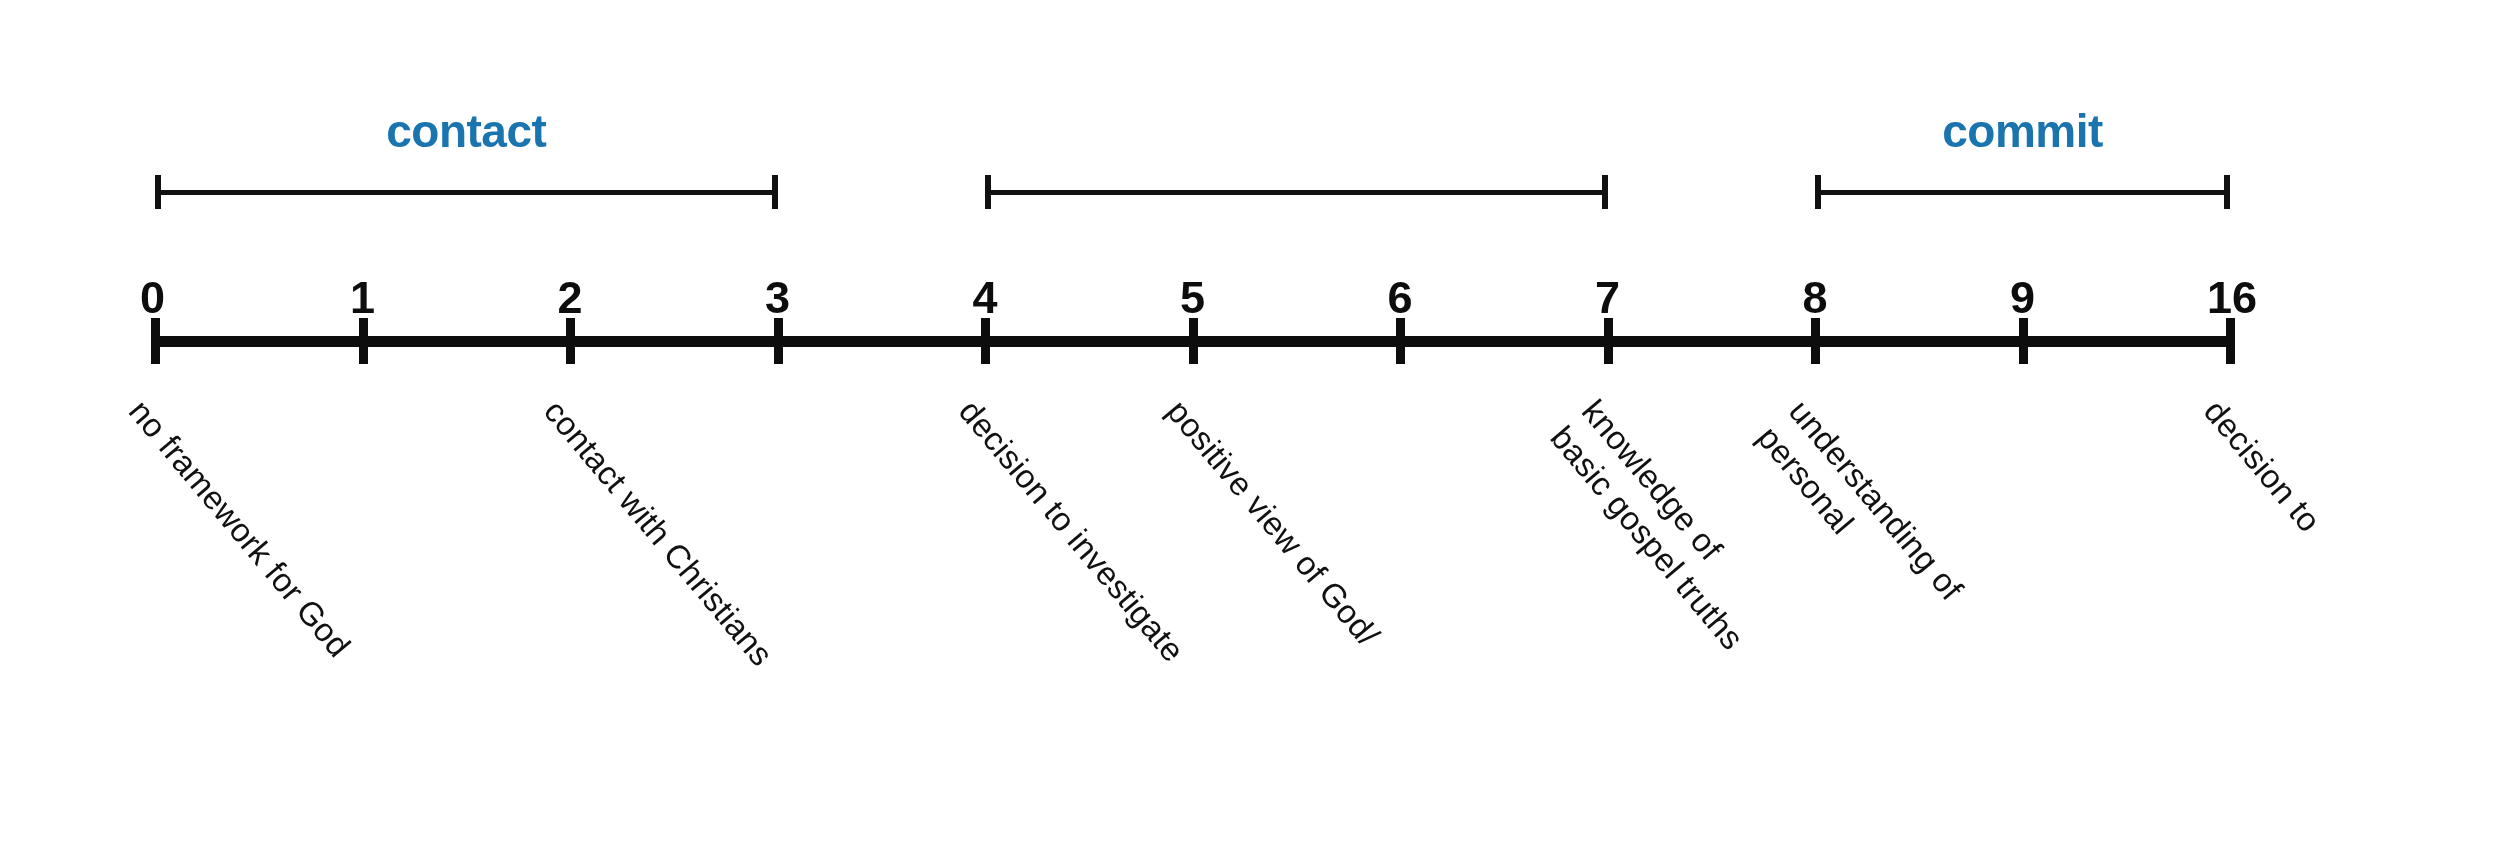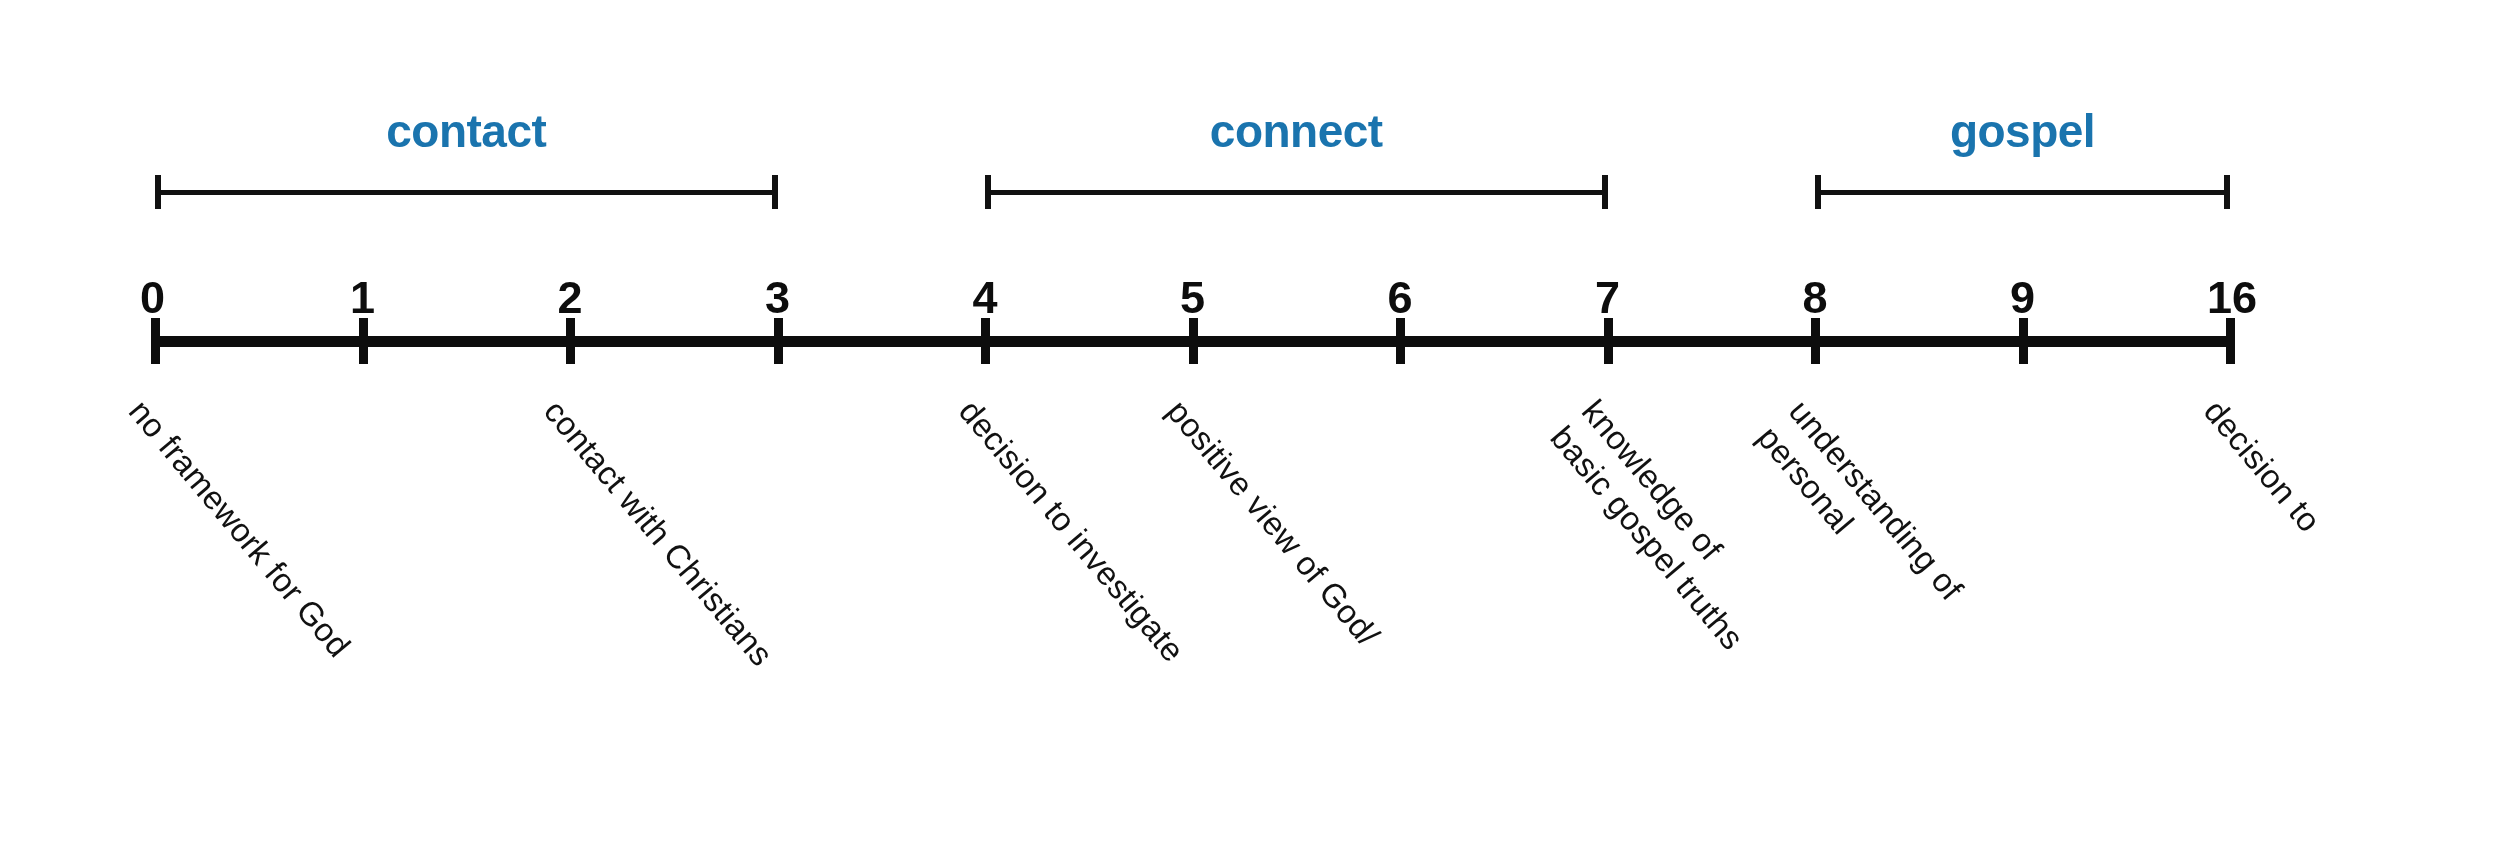--- a/index.html
+++ b/index.html
@@ -129,30 +129,29 @@
   <div class="section-group" id="section-0" style="left: 155px; width: 622.5px;">
     <div class="section-label">contact</div>
     <div class="bracket">
       <div class="b-cap left"></div>
       <div class="b-bar"></div>
       <div class="b-cap right"></div>
     </div>
   </div>
 
   <div class="section-group" id="section-1" style="left: 985px; width: 622.5px;">
-    <div class="section-label">connect</div>
     <div class="bracket">
       <div class="b-cap left"></div>
       <div class="b-bar"></div>
       <div class="b-cap right"></div>
     </div>
   </div>
 
   <div class="section-group" id="section-2" style="left: 1815px; width: 415px;">
-    <div class="section-label">gospel</div>
+    <div class="section-label">commit</div>
     <div class="bracket">
       <div class="b-cap left"></div>
       <div class="b-bar"></div>
       <div class="b-cap right"></div>
     </div>
   </div>
 
   <div id="axis-wrap">
     <div id="axis-line"></div>
 

